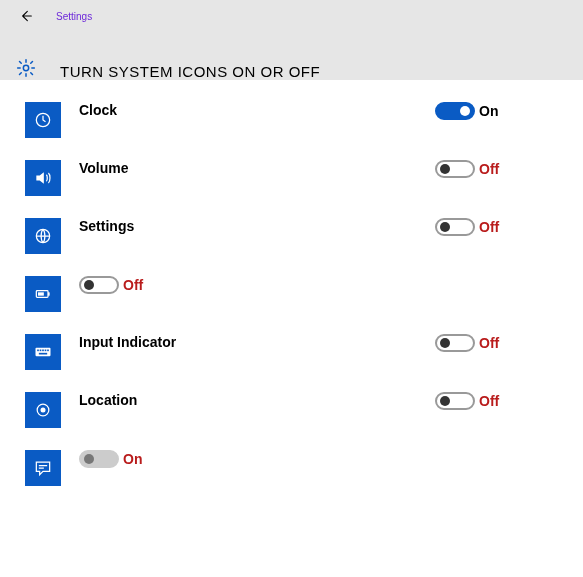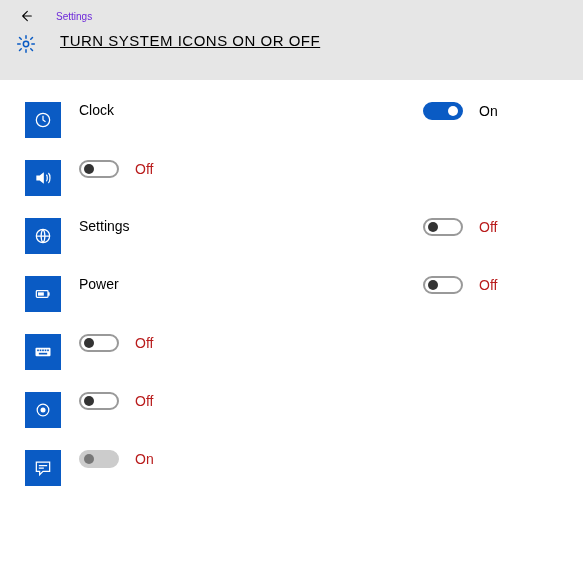--- a/index.html
+++ b/index.html
@@ -32,43 +32,43 @@
     }
     .back-arrow svg { width: 16px; height: 16px; }
     .header-title {
       font-size: 10px;
       color: #6d28d9;
     }
     .subheader {
       height: 48px;
       background: #e6e6e6;
       display: flex;
-      align-items: flex-start;
+      align-items: flex-end;
       padding-left: 14px;
-      text-decoration: underline;
     }
     .gear {
       width: 24px;
       height: 24px;
       display: flex;
       align-items: center;
       justify-content: center;
       margin-right: 22px;
     }
     .gear svg { width: 20px; height: 20px; }
     .page-title {
       font-size: 15px;
       letter-spacing: 0.5px;
       color: #000;
       font-weight: 400;
     }
     .content {
       padding-top: 12px;
       padding-left: 3px;
       background: #fff;
+      font-weight: bold;
     }
     .row {
       display: flex;
       align-items: flex-start;
       padding: 10px 20px 10px 22px;
       min-height: 58px;
       position: relative;
     }
     .icon-tile {
       width: 36px;
@@ -89,21 +89,21 @@
     }
     .row-label {
       font-size: 14px;
       color: #000;
       flex: 1;
       padding-top: 0px;
     }
     .toggle-group {
       display: flex;
       align-items: center;
-      gap: 16px;
+      gap: 4px;
       padding-top: 0px;
       margin-right: 60px;
     }
     .toggle {
       width: 40px;
       height: 18px;
       border-radius: 10px;
       position: relative;
       cursor: pointer;
     }
@@ -187,20 +187,21 @@
     </div>
   </div>
 
   <div class="row">
     <div class="icon-tile">
       <svg viewBox="0 0 24 24">
           <path d="M4 9v6h4l5 4V5L8 9H4z" fill="#fff" stroke="none"></path>
           <path d="M16 8c1.5 1 1.5 7 0 8M18.5 6c2.5 2 2.5 10 0 12"></path>
         </svg>
     </div>
+    <div class="row-label">Volume</div>
     <div class="toggle-group">
       <div class="toggle off">
           <div class="knob"></div>
         </div>
       <div class="state-text dim">Off</div>
     </div>
   </div>
 
   <div class="row">
     <div class="icon-tile">
@@ -219,56 +220,57 @@
   </div>
 
   <div class="row">
     <div class="icon-tile">
       <svg viewBox="0 0 24 24">
           <rect x="4" y="8" width="14" height="8" rx="1"></rect>
           <rect x="18" y="10" width="2" height="4" fill="#fff" stroke="none"></rect>
           <rect x="6" y="10" width="7" height="4" fill="#fff" stroke="none"></rect>
         </svg>
     </div>
-    <div class="row-label">Power</div>
     <div class="toggle-group">
       <div class="toggle off">
           <div class="knob"></div>
         </div>
       <div class="state-text dim">Off</div>
     </div>
   </div>
 
   <div class="row">
     <div class="icon-tile">
       <svg viewBox="0 0 24 24">
           <rect x="3" y="7" width="18" height="10" rx="1" fill="#fff" stroke="none"></rect>
           <rect x="5" y="9" width="2" height="2" fill="#0a5bc4" stroke="none"></rect>
           <rect x="8" y="9" width="2" height="2" fill="#0a5bc4" stroke="none"></rect>
           <rect x="11" y="9" width="2" height="2" fill="#0a5bc4" stroke="none"></rect>
           <rect x="14" y="9" width="2" height="2" fill="#0a5bc4" stroke="none"></rect>
           <rect x="17" y="9" width="2" height="2" fill="#0a5bc4" stroke="none"></rect>
           <rect x="7" y="13" width="10" height="2" fill="#0a5bc4" stroke="none"></rect>
         </svg>
     </div>
+    <div class="row-label">Input Indicator</div>
     <div class="toggle-group">
       <div class="toggle off">
           <div class="knob"></div>
         </div>
       <div class="state-text dim">Off</div>
     </div>
   </div>
 
   <div class="row">
     <div class="icon-tile">
       <svg viewBox="0 0 24 24">
           <circle cx="12" cy="12" r="7"></circle>
           <circle cx="12" cy="12" r="3" fill="#fff" stroke="none"></circle>
         </svg>
     </div>
+    <div class="row-label">Location</div>
     <div class="toggle-group">
       <div class="toggle off">
           <div class="knob"></div>
         </div>
       <div class="state-text dim">Off</div>
     </div>
   </div>
 
   <div class="row">
     <div class="icon-tile">

